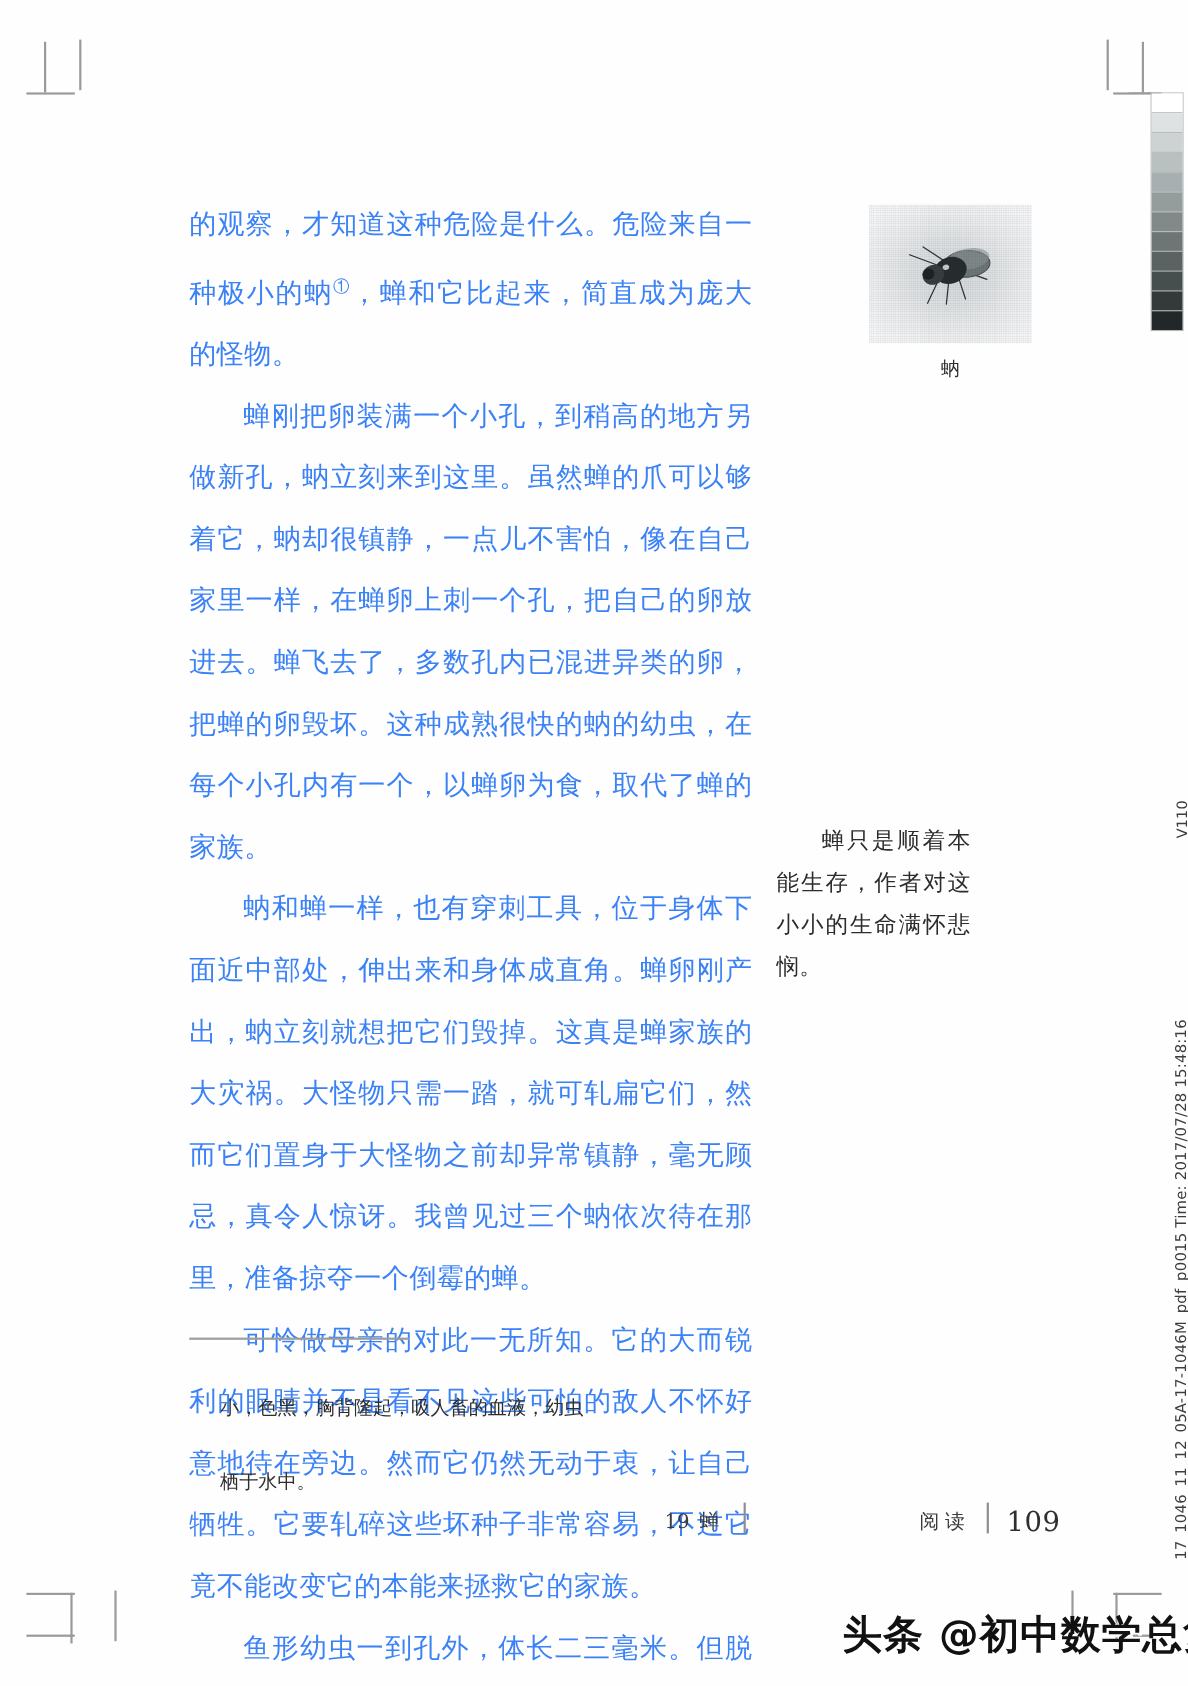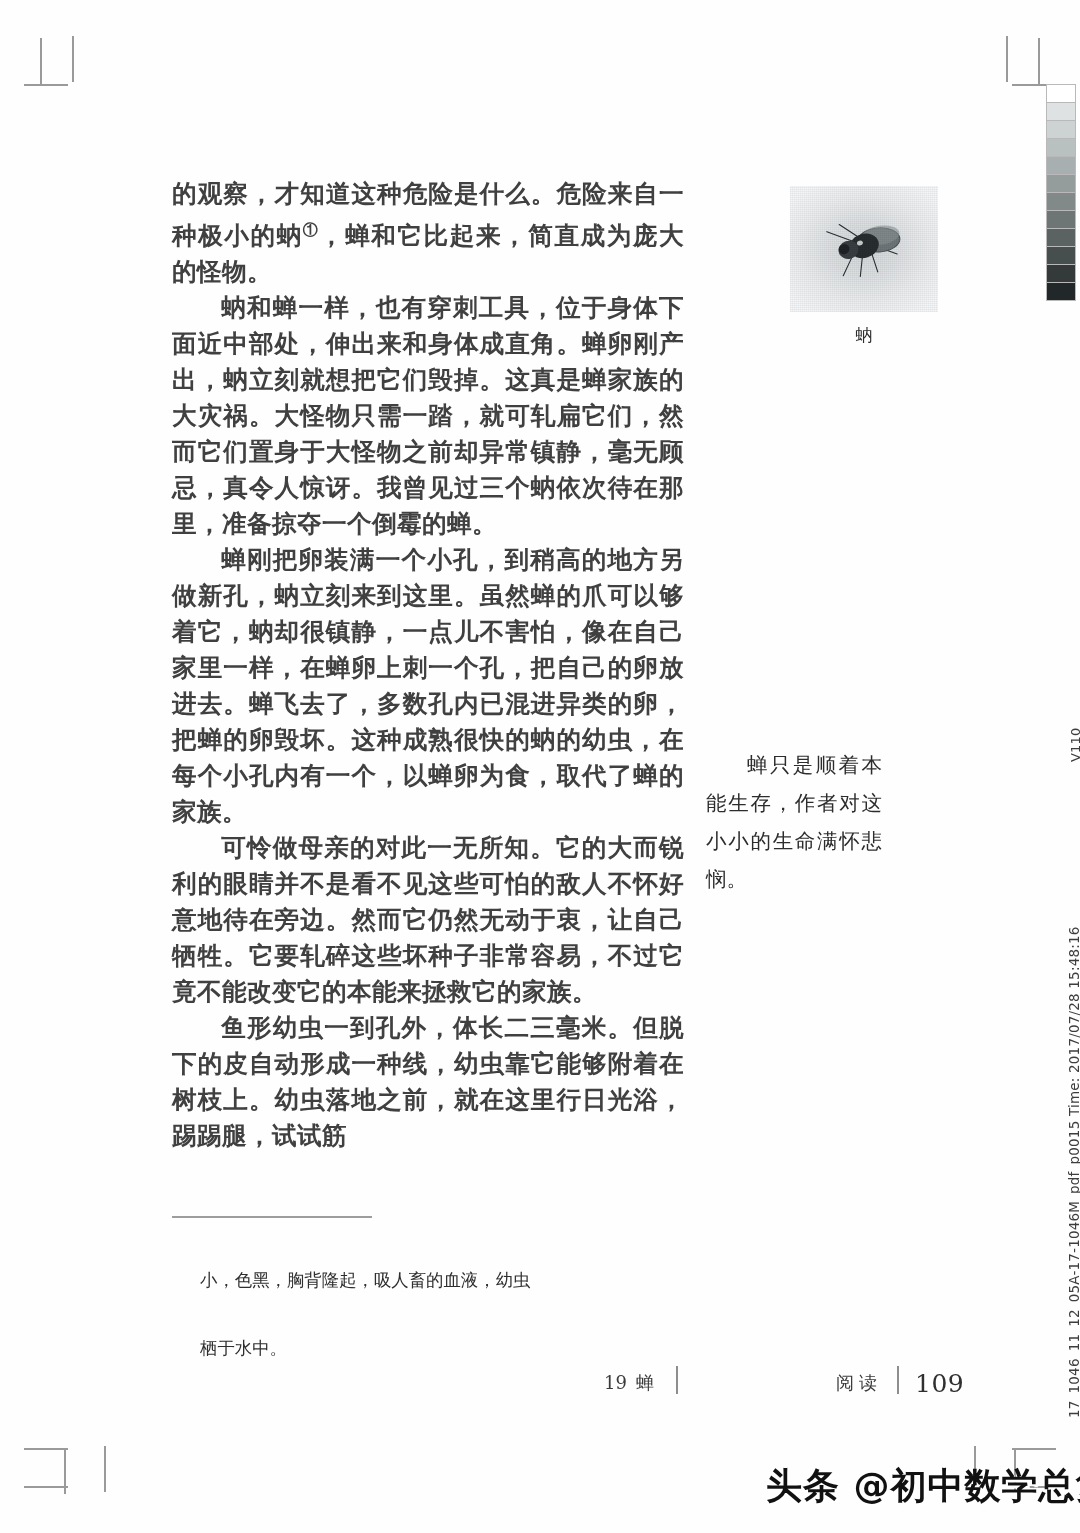--- a/index.html
+++ b/index.html
@@ -71,27 +71,26 @@
 
   
   .maincol{
     position:absolute;
     left:172px;top:176px;
     width:512px;
   }
   .maincol p{
     margin:0;
     font-size:24.6px;
-    line-height:36px;
-    color:#404040;
+    line-height:56px;
+    color:#3b82f6;
     text-align:justify;
     text-justify:inter-ideograph;
     letter-spacing:.4px;
     font-family:"DejaVu Serif","Liberation Serif",serif;
-    font-weight:bold;
   }
   .maincol p.ind{text-indent:2em;}
   .maincol p .fn{
     font-size:15px;
     vertical-align:super;
     letter-spacing:0;
   }
 
   
   .fnrule{
@@ -212,22 +211,22 @@
       <div class="step" style="background: rgb(34, 40, 42);"></div>
     </div>
 
   <div class="vmeta vmeta-main">17_1046_11_12_05A-17-1046M_pdf_p0015 Time: 2017/07/28 15:48:16</div>
   <div class="vmeta vmeta-gray">GRAY</div>
   <div class="vmeta vmeta-v110">V110_</div>
 
   <div class="maincol">
     <p><span>的观察，才知道这种危险是什么。危险来自一种极小的蚋</span><span class="fn">①</span><span>，蝉和它比起来，简直成为庞大的怪物。</span></p>
 
+    <p class="ind">蝉刚把卵装满一个小孔，到稍高的地方另做新孔，蚋立刻来到这里。虽然蝉的爪可以够着它，蚋却很镇静，一点儿不害怕，像在自己家里一样，在蝉卵上刺一个孔，把自己的卵放进去。蝉飞去了，多数孔内已混进异类的卵，把蝉的卵毁坏。这种成熟很快的蚋的幼虫，在每个小孔内有一个，以蝉卵为食，取代了蝉的家族。</p>
     <p class="ind">蚋和蝉一样，也有穿刺工具，位于身体下面近中部处，伸出来和身体成直角。蝉卵刚产出，蚋立刻就想把它们毁掉。这真是蝉家族的大灾祸。大怪物只需一踏，就可轧扁它们，然而它们置身于大怪物之前却异常镇静，毫无顾忌，真令人惊讶。我曾见过三个蚋依次待在那里，准备掠夺一个倒霉的蝉。</p>
-    <p class="ind">蝉刚把卵装满一个小孔，到稍高的地方另做新孔，蚋立刻来到这里。虽然蝉的爪可以够着它，蚋却很镇静，一点儿不害怕，像在自己家里一样，在蝉卵上刺一个孔，把自己的卵放进去。蝉飞去了，多数孔内已混进异类的卵，把蝉的卵毁坏。这种成熟很快的蚋的幼虫，在每个小孔内有一个，以蝉卵为食，取代了蝉的家族。</p>
     <p class="ind">可怜做母亲的对此一无所知。它的大而锐利的眼睛并不是看不见这些可怕的敌人不怀好意地待在旁边。然而它仍然无动于衷，让自己牺牲。它要轧碎这些坏种子非常容易，不过它竟不能改变它的本能来拯救它的家族。</p>
     <p class="ind">鱼形幼虫一到孔外，体长二三毫米。但脱下的皮自动形成一种线，幼虫靠它能够附着在树枝上。幼虫落地之前，就在这里行日光浴，踢踢腿，试试筋</p>
   </div>
 
   <div class="fnrule"></div>
   <div class="footnote">
     <span class="l2">小，色黑，胸背隆起，吸人畜的血液，幼虫</span>
     <span class="l3">栖于水中。</span>
   </div>
 

